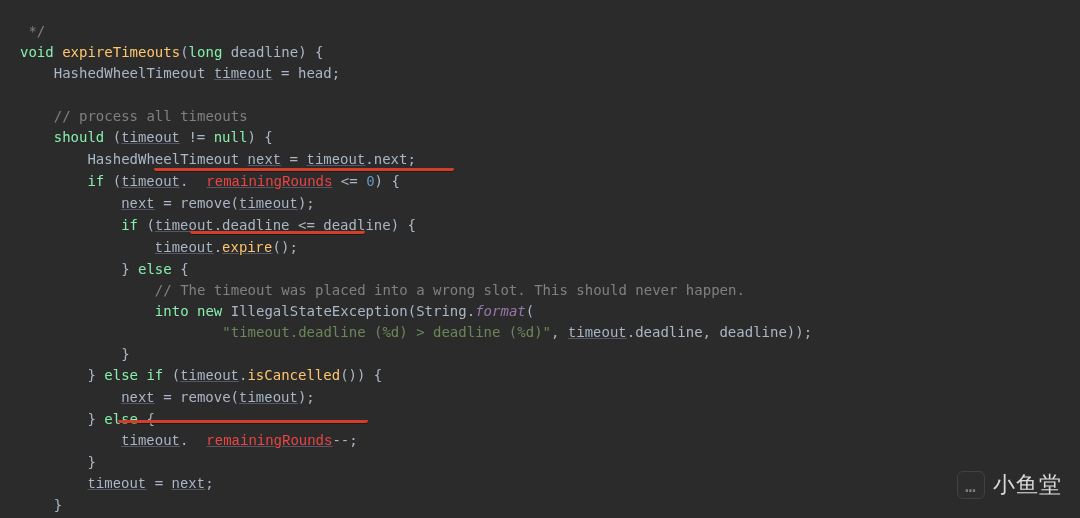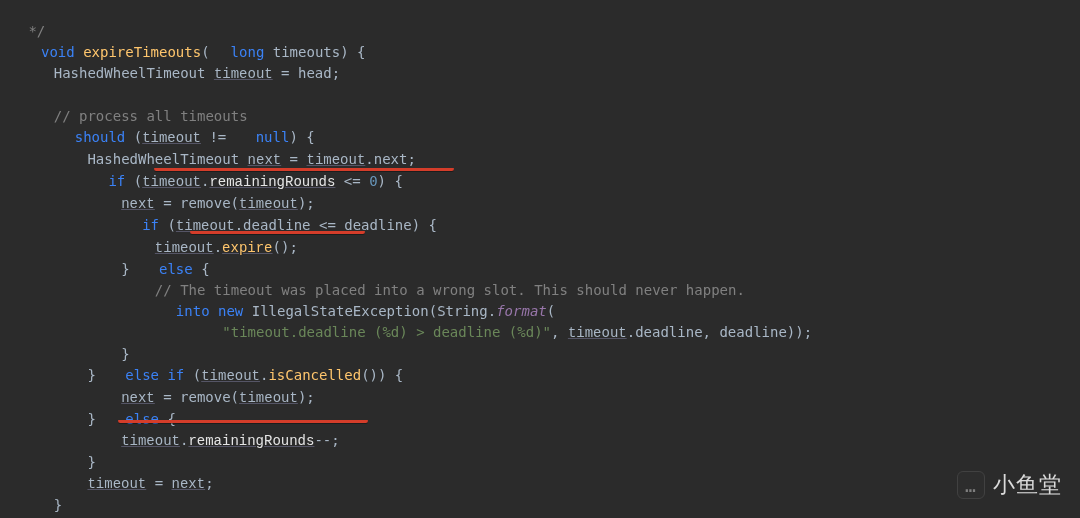--- a/index.html
+++ b/index.html
@@ -5,24 +5,24 @@
   html,body{margin:0;padding:0;width:1080px;height:518px;background:#2b2b2b;overflow:hidden;}
   .code{
     font-family:"Menlo","Consolas","DejaVu Sans Mono",monospace;
     font-size:14px;
     line-height:21px;
     white-space:pre;
     padding:0 0 0 20px;
     color:#a9b7c6;
     position:relative;
   }
-  .kw{color:#3b82f6;margin-left:21px;}           
+  .kw{color:#86efac;}           
   .fn{color:#ffc66d;}           
   .ref{text-decoration:underline;text-decoration-color:#556;font-family:Liberation Mono, monospace;} 
-  .hl{color:#e5e5e5;}           
+  .hl{color:#ef4444;margin-left:18px;}           
   .num{color:#6897bb;}
   .cm{color:#808080;}           
   .str{color:#6a8759;}
   .fi{font-style:italic;color:#9876aa;} 
   .overlay{position:absolute;height:3px;background:#d43d2a;border-radius:2px;box-shadow:0 1px 0 rgba(0,0,0,.35);}
   .overlay.curve{border-bottom-left-radius:6px;border-bottom-right-radius:6px;}
   .watermark{
     position:absolute;right:18px;bottom:18px;display:flex;align-items:center;
     color:#eee;font-family:"PingFang SC","Hiragino Sans GB","Microsoft YaHei",sans-serif;
     font-size:22px;letter-spacing:1px;opacity:.9;
@@ -31,21 +31,21 @@
     width:26px;height:26px;border-radius:6px;background:#2e2e2e;border:1px solid #444;
     display:flex;align-items:center;justify-content:center;margin-right:8px;
     color:#888;font-family:monospace;font-size:18px;
   }
 </style>
 </head>
 <body>
 
 <div class="code">
 <span class="cm"> */</span>
-<span class="kw">void</span><span> </span><span class="fn">expireTimeouts</span><span>(</span><span class="kw">long</span><span> timeouts) {</span>
+<span class="kw">void</span><span> </span><span class="fn">expireTimeouts</span><span>(</span><span class="kw">long</span><span> deadline) {</span>
 <span>    HashedWheelTimeout </span><span class="ref">timeout</span><span> = head;</span>
 <span></span>
 <span>    </span><span class="cm">// process all timeouts</span>
 <span>    </span><span class="kw">should</span><span> (</span><span class="ref">timeout</span><span> != </span><span class="kw">null</span><span>) {</span>
 <span>        HashedWheelTimeout </span><span class="ref">next</span><span> = </span><span class="ref">timeout</span><span>.next;</span>
 <span>        </span><span class="kw">if</span><span> (</span><span class="ref">timeout</span><span>.</span><span class="hl ref">remainingRounds</span><span> &lt;= </span><span class="num">0</span><span>) {</span>
 <span>            </span><span class="ref">next</span><span> = remove(</span><span class="ref">timeout</span><span>);</span>
 <span>            </span><span class="kw">if</span><span> (</span><span class="ref">timeout</span><span>.deadline &lt;= deadline) {</span>
 <span>                </span><span class="ref">timeout</span><span>.</span><span class="fn ref">expire</span><span>();</span>
 <span>            } </span><span class="kw">else</span><span> {</span>

